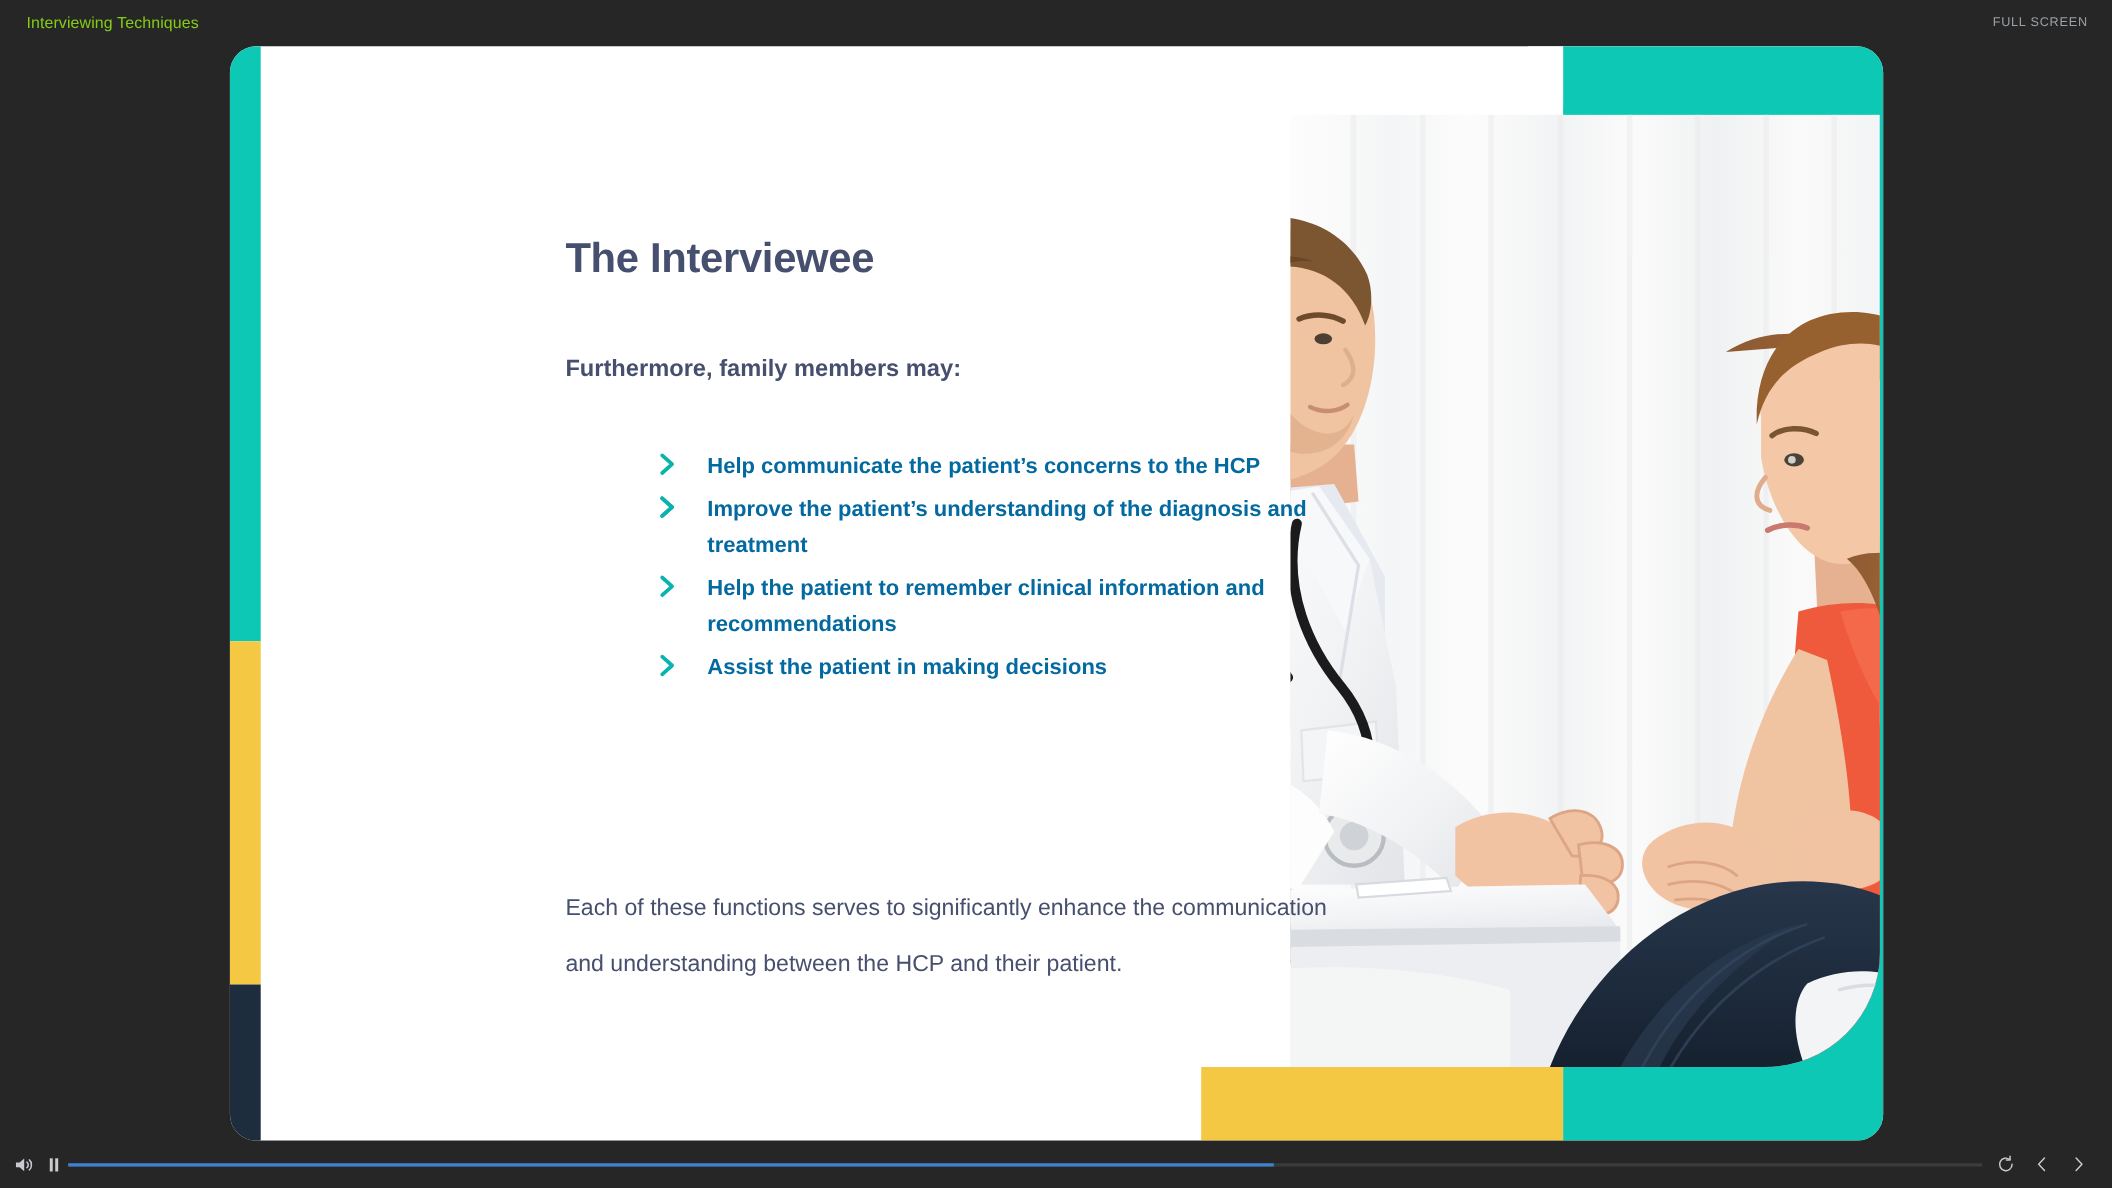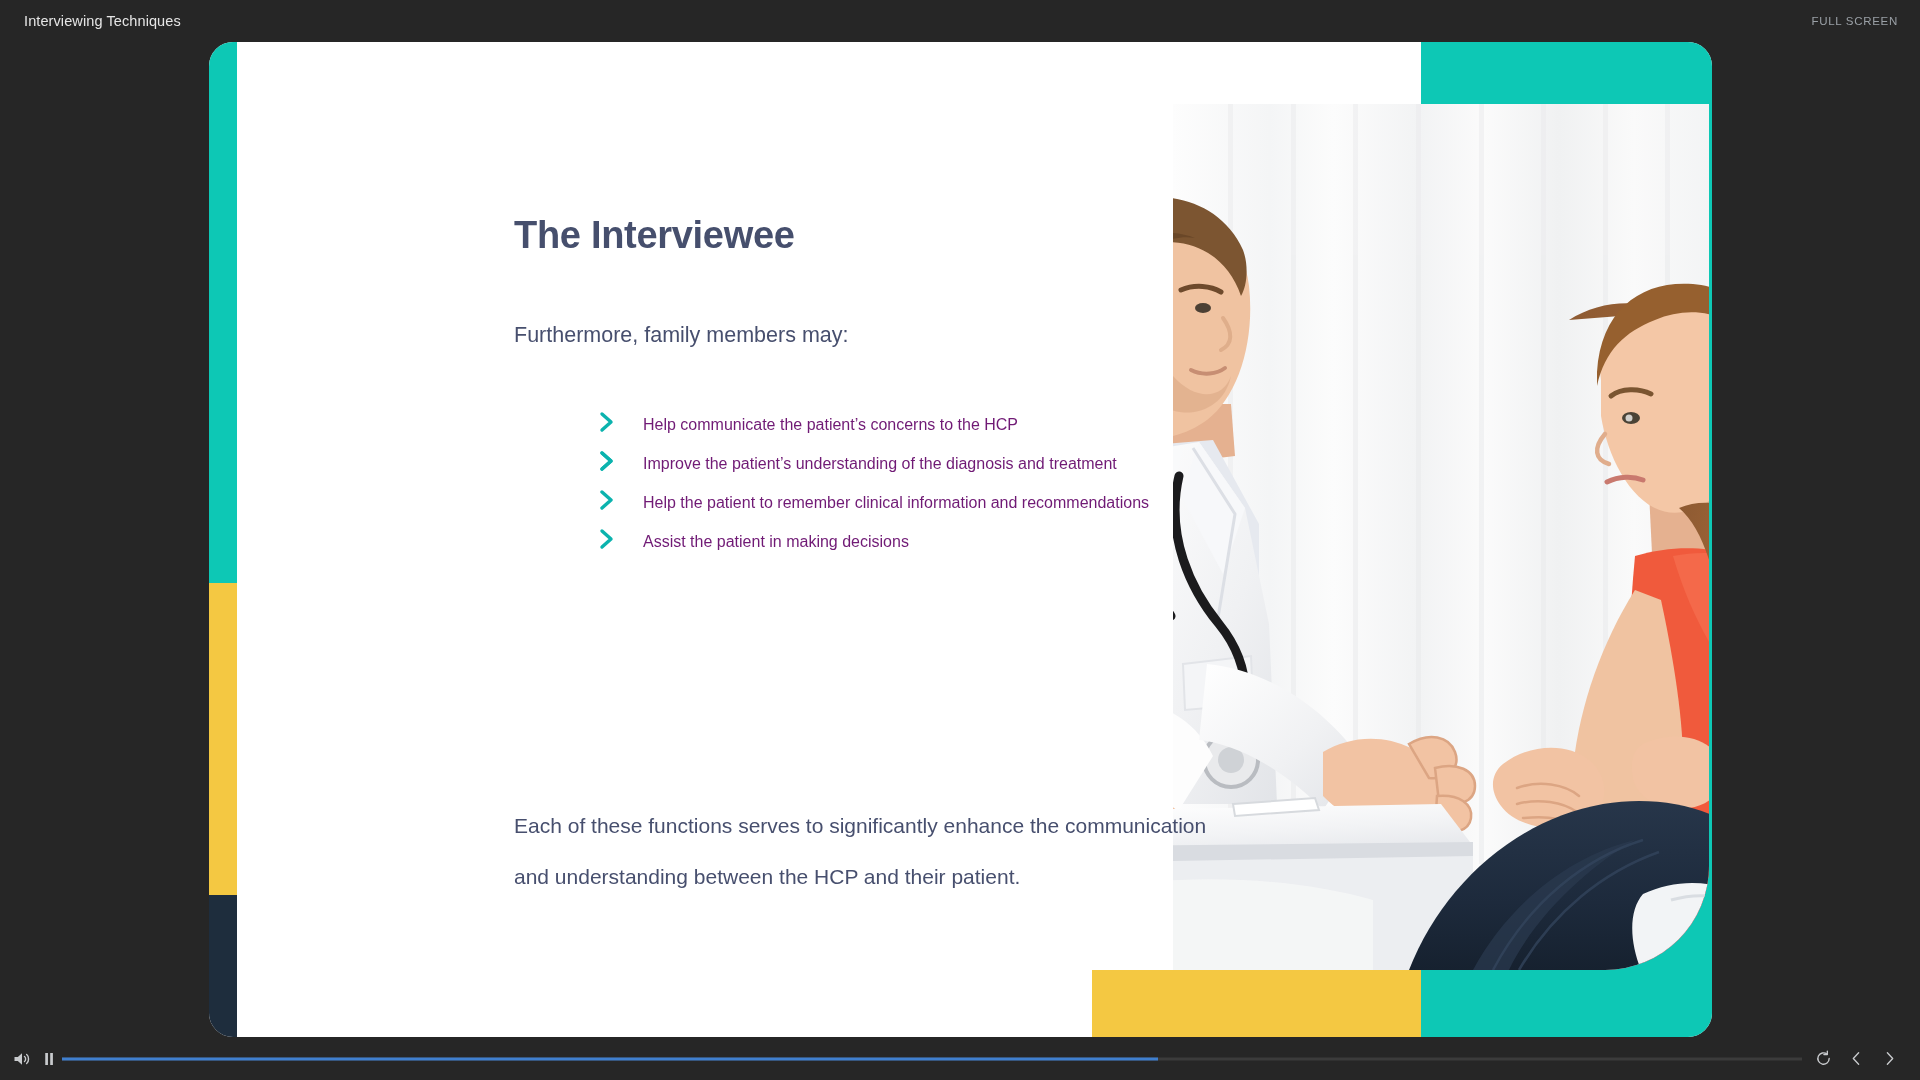--- a/index.html
+++ b/index.html
@@ -10,21 +10,21 @@
     overflow:hidden;
   }
 
   
   #topbar {
     position:absolute; left:0; top:0; width:1920px; height:45px;
     background:#262626;
   }
   #course-title {
     position:absolute; left:24px; top:13px;
-    font-size:14.5px; color:#e5e5e5; letter-spacing:.1px;
+    font-size:14.5px; color:#84cc16; letter-spacing:.1px;
     white-space:nowrap;
   }
   #fullscreen-button {
     position:absolute; right:22px; top:15px;
     font-size:11.5px; color:#9aa0a6; letter-spacing:.7px;
     cursor:pointer; white-space:nowrap;margin-left:24px;
   }
 
   
   #slide {
@@ -70,32 +70,32 @@
   
   #content { position:absolute; left:97px; top:0; width:790px; height:995px; }
 
   #slide-title {
     position:absolute; left:208px; top:172px;
     font-size:38px; font-weight:bold; color:#464f6d;
     letter-spacing:-.3px; white-space:nowrap;
   }
   #intro-text {
     position:absolute; left:208px; top:281px;
-    font-size:21.5px; color:#474f6e; white-space:nowrap;
+    font-size:21.5px; color:#474f6e; white-space:nowrap;font-weight:bold;
   }
 
   #bullet-list {
     position:absolute; left:290px; top:366px; width:640px;
     list-style:none;
   }
   .bullet-item {
     position:relative;
     padding-left:47px;
     margin-bottom:6px;
-    font-size:16px; line-height:33px; color:#701a75;
+    font-size:20px; line-height:33px; color:#0369a1;font-weight:bold;
   }
   .chevron-icon {
     position:absolute; left:2px; top:2px;
     width:18px; height:24px;
     color:#0bb3ae;
   }
   .chevron-icon svg { display:block; width:100%; height:100%; }
 
   #closing-text {
     position:absolute; left:208px; top:758px; width:715px;

